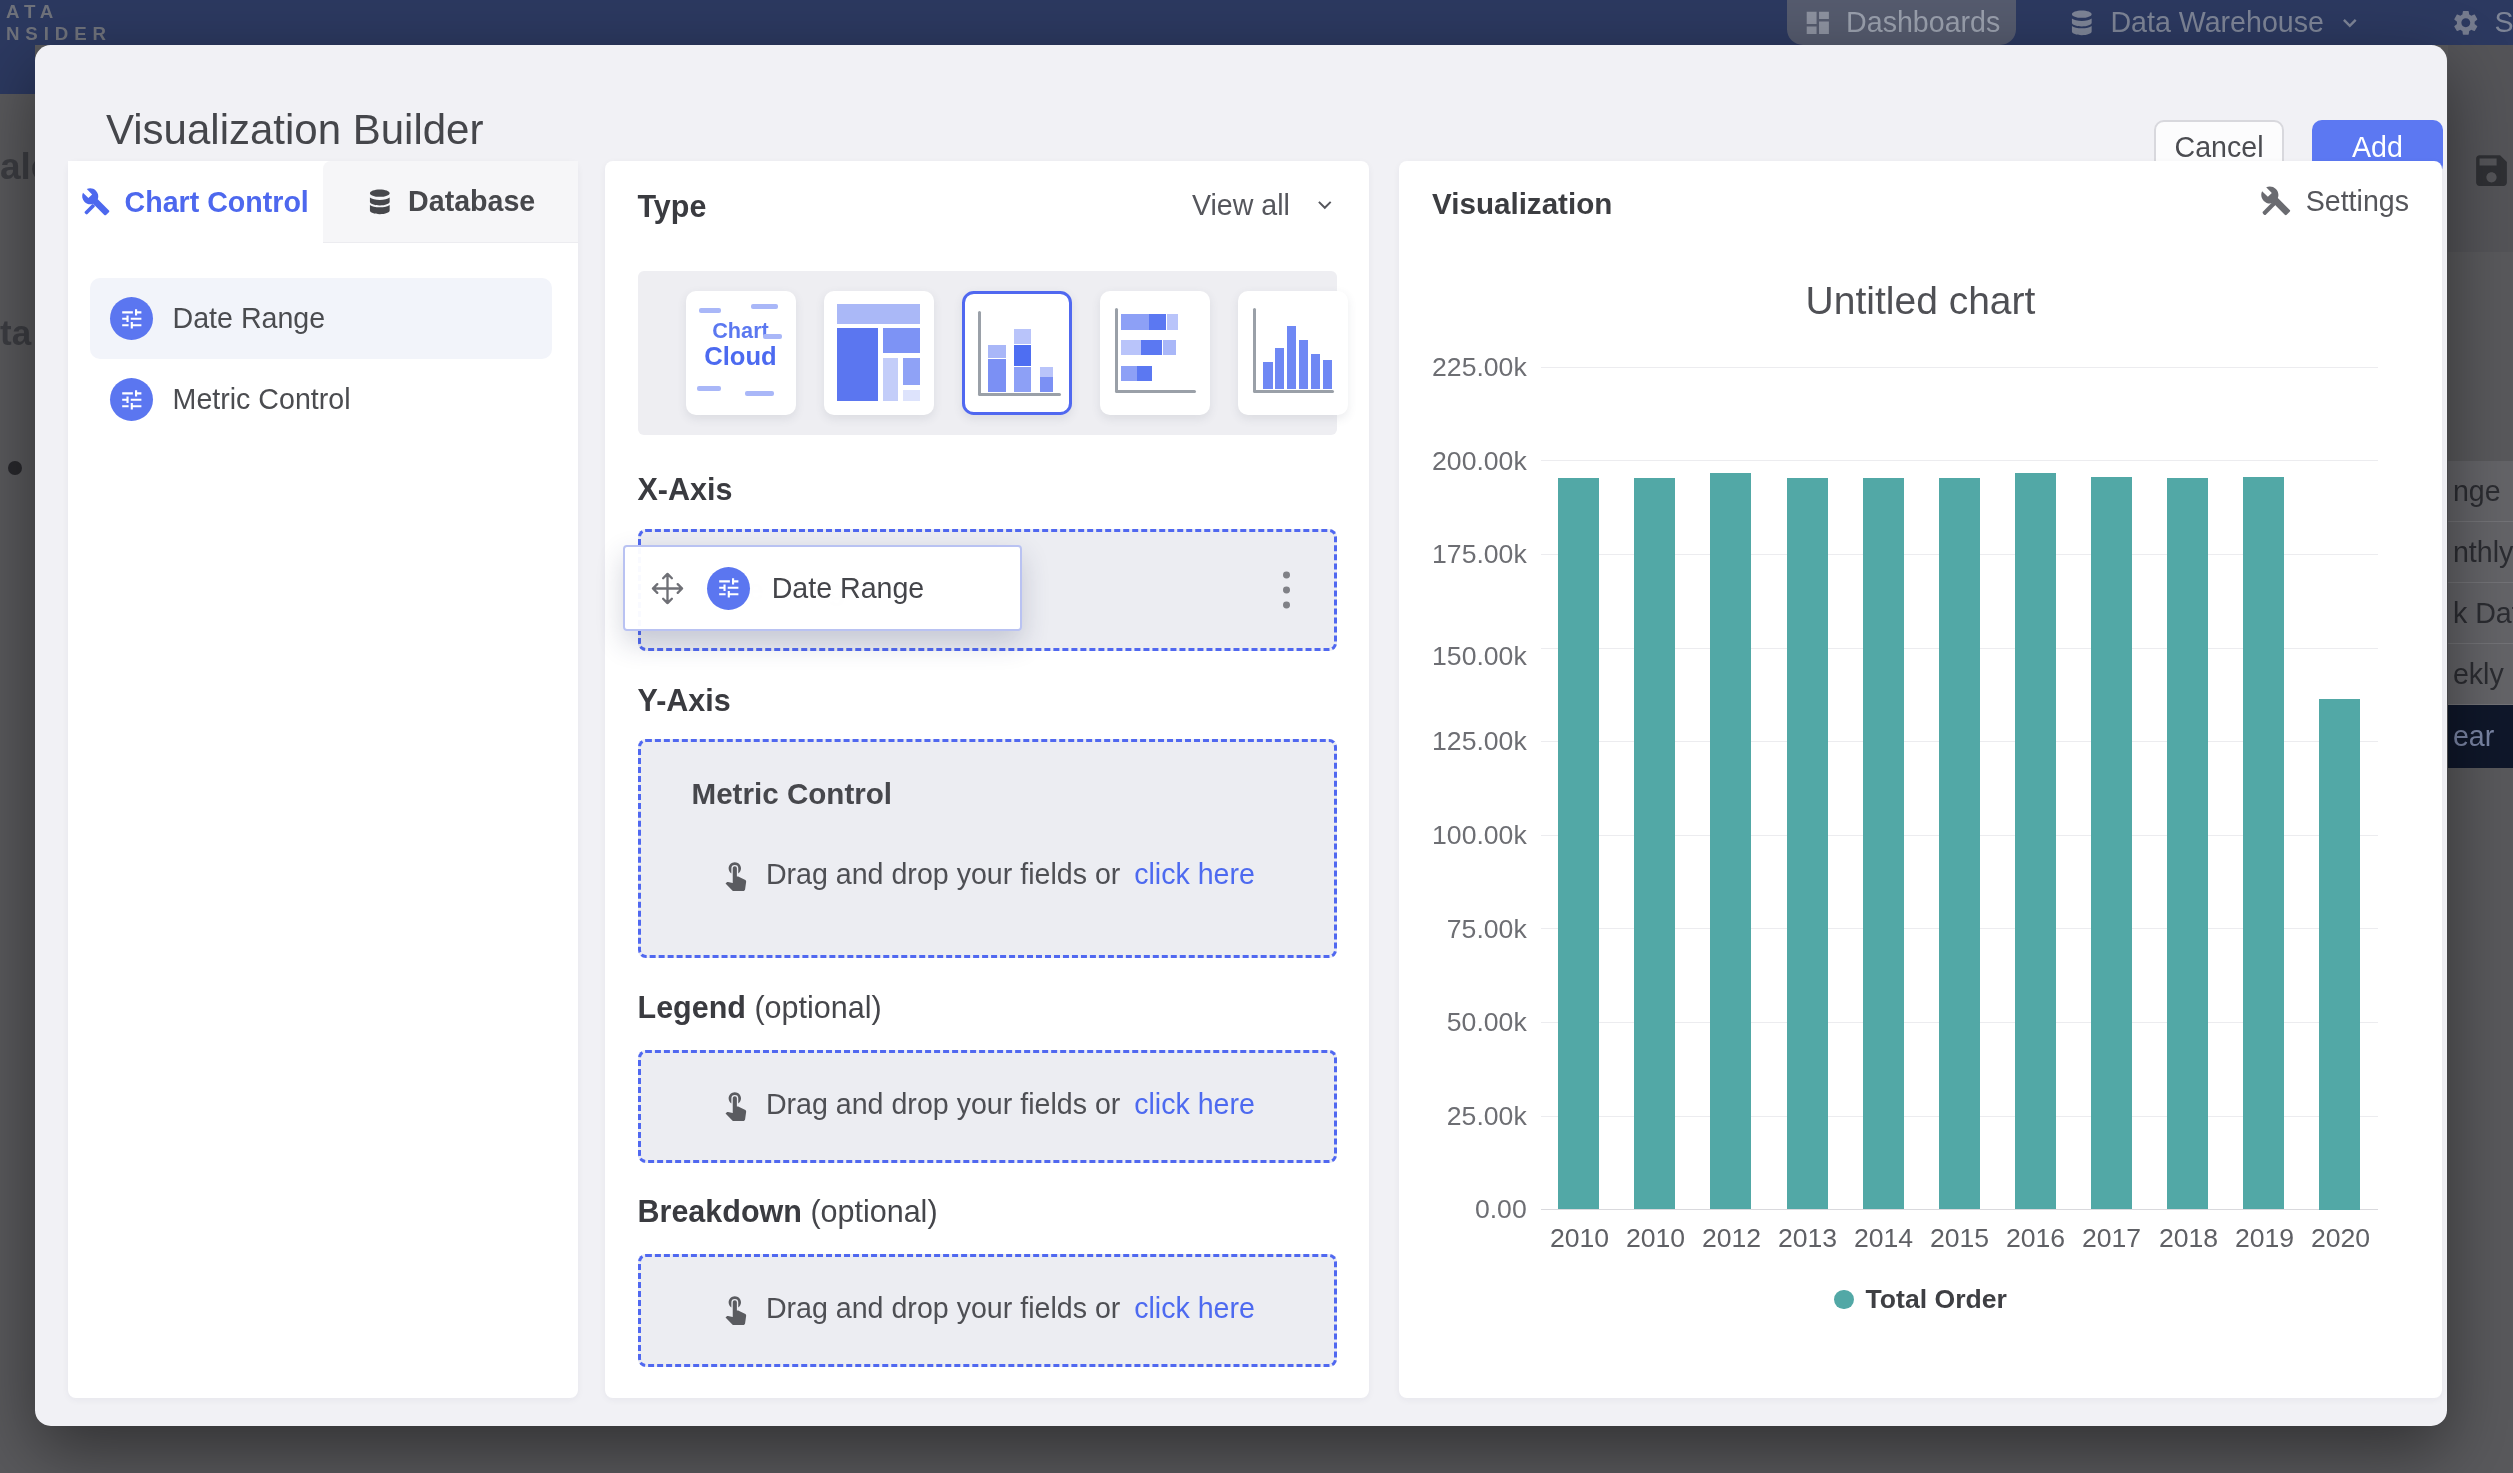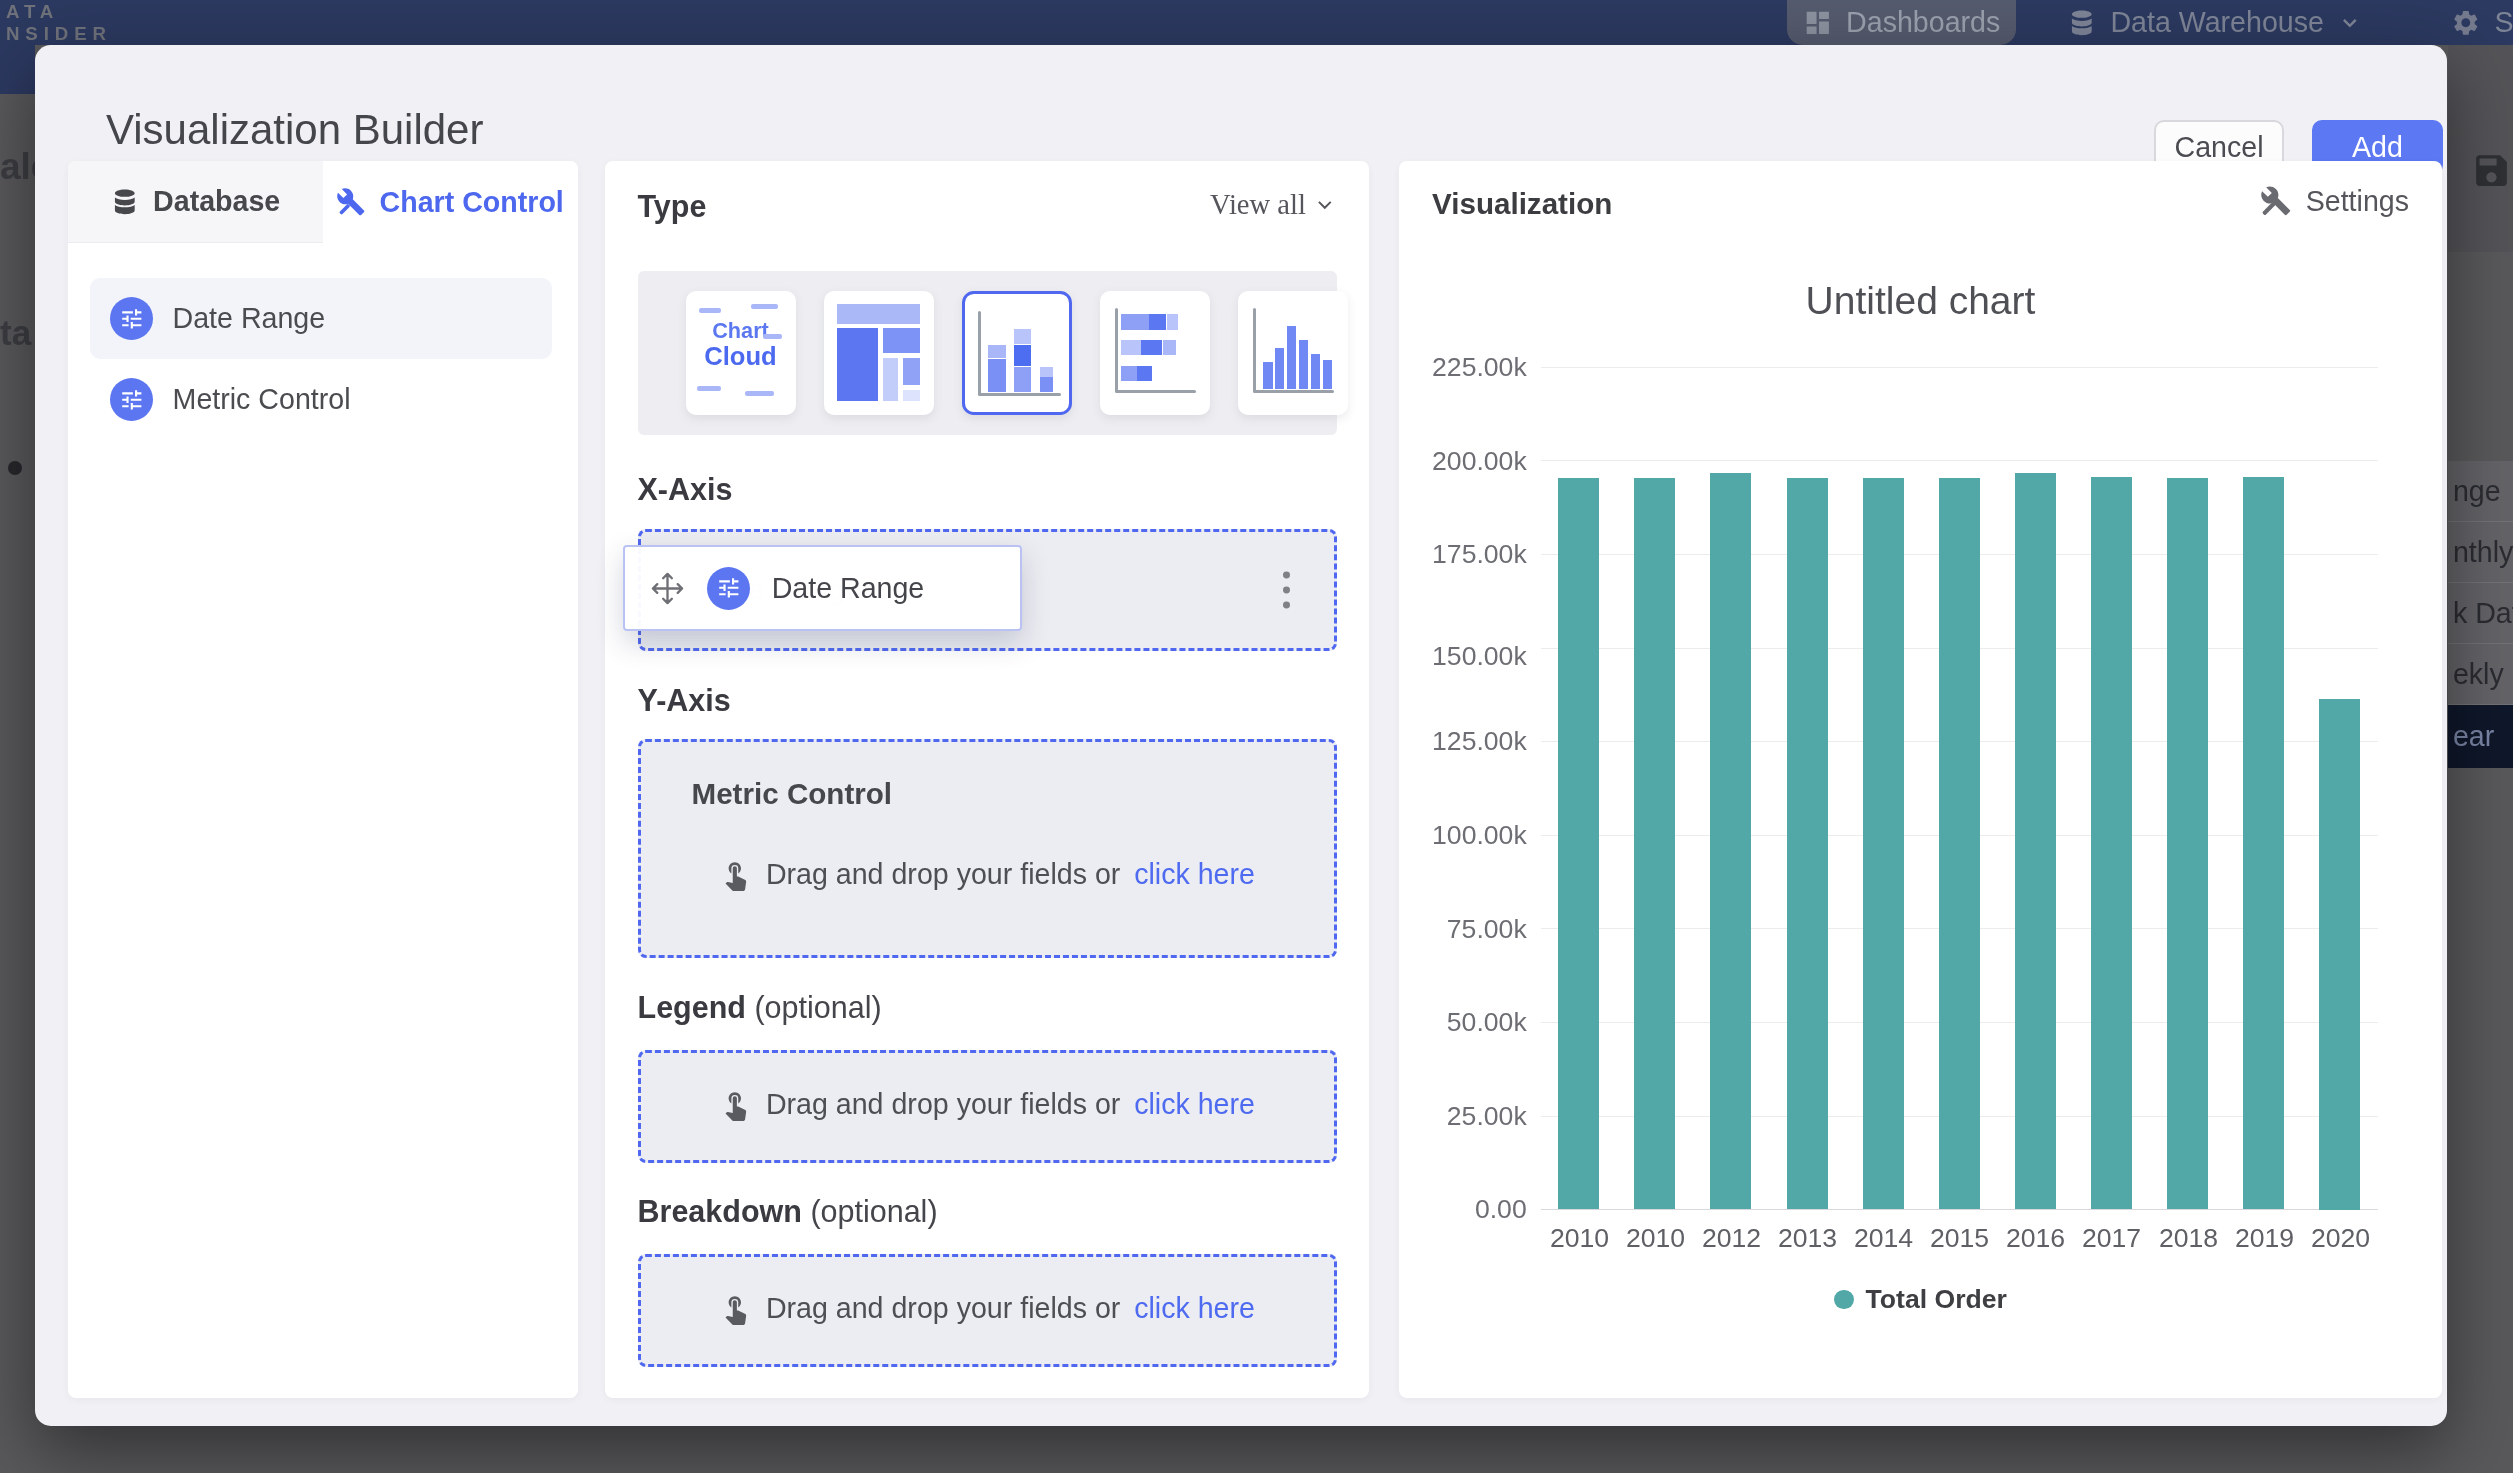--- a/index.html
+++ b/index.html
@@ -48,21 +48,21 @@
   .tab-cc { background:#ffffff; color:#4d68ee; border-radius:0 7.9px 0 0; }
   .tab-ic { width:29.6px; height:29.6px; }
   .field-row { position:absolute; left:22.7px; width:462px; height:81px; display:flex; align-items:center; gap:19.7px; padding-left:19.7px; border-radius:9.9px; font-size:28.6px; color:#4b4c50; }
   .field-row.hl { background:#f2f4fa; }
   .circ-ic { width:43px; height:43px; border-radius:50%; background:#5b76f0; display:flex; align-items:center; justify-content:center; flex:0 0 auto; }
   .circ-ic svg { width:25.6px; height:25.6px; }
 
   
   .b-head { position:absolute; left:32.5px; font-size:30.5px; font-weight:bold; color:#3a3b40; }
   .b-head .opt { font-weight:normal; color:#45464b; }
-  .viewall { position:absolute; right:32.5px; top:27.6px; display:flex; align-items:center; gap:7px; font-size:28.6px; color:#55565c; cursor:pointer;font-family:Liberation Serif, serif; }
+  .viewall { position:absolute; right:32.5px; top:27.6px; display:flex; align-items:center; gap:23px; font-size:28.6px; color:#55565c; cursor:pointer; }
   .type-strip { position:absolute; left:32.5px; top:110px; width:699px; height:164px; background:#eeeef2; border-radius:5.9px; }
   .tc { position:absolute; top:19.7px; width:110px; height:124px; background:#ffffff; border-radius:9.9px; box-shadow:0 3.9px 9.9px rgba(60,64,90,.10); overflow:hidden; }
   .tc.sel { border:3px solid #5068f0; border-radius:11.8px; }
   .mini-axis-v { position:absolute; left:13.8px; top:17.7px; width:3px; height:84px; background:#9aa0a8; border-radius:2px; }
   .mini-axis-h { position:absolute; left:13.8px; top:99px; width:83px; height:3px; background:#9aa0a8; border-radius:2px; }
   .wc-word { text-align:center; font-weight:bold; color:#5b78f0; line-height:1.05; }
   .speck { position:absolute; background:#a9b7f8; border-radius:2px; }
 
   .zone { position:absolute; left:32.5px; width:699px; border:3px dashed #5068f0; border-radius:7.9px; background:#ecedf2; }
   .zone-x { top:368px; height:122px; }
@@ -145,32 +145,32 @@
     <div class="menu-item sel">ear</div>
   </div>
 
   <div class="modal">
     <div class="modal-title">Visualization Builder</div>
     <div class="btn btn-cancel">Cancel</div>
     <div class="btn btn-add">Add</div>
 
     <div class="card card-side">
       <div class="tabs">
-        <div class="tab tab-db">
-          <svg class="tab-ic" viewBox="0 0 24 24" fill="#47484c">
-              <path d="M4 5c0-1.66 3.58-3 8-3s8 1.34 8 3-3.58 3-8 3-8-1.34-8-3zm0 3.5V12c0 1.66 3.58 3 8 3s8-1.34 8-3V8.5c-1.5 1.3-4.5 2-8 2s-6.5-.7-8-2zm0 6V19c0 1.66 3.58 3 8 3s8-1.34 8-3v-4.5c-1.5 1.3-4.5 2-8 2s-6.5-.7-8-2z"></path>
-            </svg>
-          <span>Database</span>
-        </div>
         <div class="tab tab-cc">
           <svg class="tab-ic" viewBox="0 0 24 24" fill="#4d68ee">
               <path d="M22.7 19l-9.1-9.1c.9-2.3.4-5-1.5-6.9-2-2-5-2.4-7.4-1.3L9 6 6 9 1.6 4.7C.4 7.1.9 10.1 2.9 12.1c1.9 1.9 4.6 2.4 6.9 1.5l9.1 9.1c.4.4 1 .4 1.4 0l2.3-2.3c.5-.4.5-1.1.1-1.4z"></path>
               <rect x="2" y="16.6" width="10" height="3" rx="1" transform="rotate(-45 7 18)"></rect>
             </svg>
           <span>Chart Control</span>
+        </div>
+        <div class="tab tab-db">
+          <svg class="tab-ic" viewBox="0 0 24 24" fill="#47484c">
+              <path d="M4 5c0-1.66 3.58-3 8-3s8 1.34 8 3-3.58 3-8 3-8-1.34-8-3zm0 3.5V12c0 1.66 3.58 3 8 3s8-1.34 8-3V8.5c-1.5 1.3-4.5 2-8 2s-6.5-.7-8-2zm0 6V19c0 1.66 3.58 3 8 3s8-1.34 8-3v-4.5c-1.5 1.3-4.5 2-8 2s-6.5-.7-8-2z"></path>
+            </svg>
+          <span>Database</span>
         </div>
       </div>
       <div class="field-row hl" style="top:117px;">
         <span class="circ-ic">
           <svg viewBox="0 0 24 24" fill="#ffffff">
               <path d="M3 17v2h6v-2H3zM3 5v2h10V5H3zm10 16v-2h8v-2h-8v-2h-2v6h2zM7 9v2H3v2h4v2h2V9H7zm14 4v-2H11v2h10zm-6-4h2V7h4V5h-4V3h-2v6z"></path>
             </svg>
         </span>
         <span>Date Range</span>
       </div>

